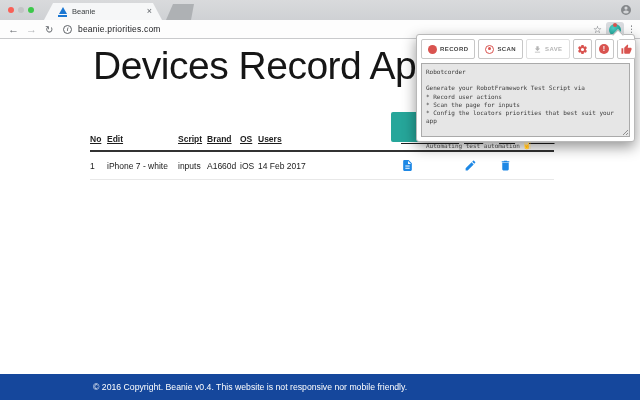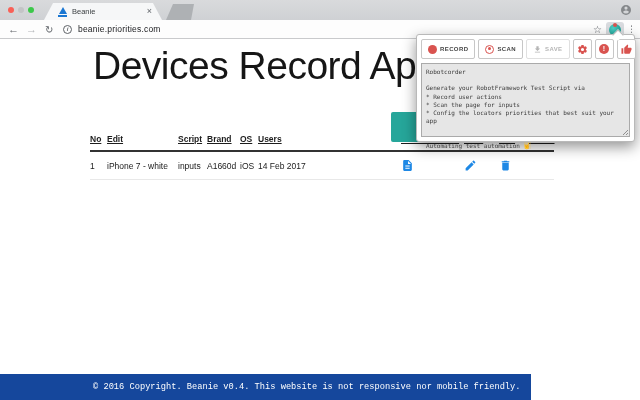--- a/index.html
+++ b/index.html
@@ -57,21 +57,21 @@
 
   .device-table { position:absolute; left:90px; top:134px; width:464px; font-size:8.5px; color:#212121; }
   .trow { display:grid; grid-template-columns:17px 71px 29px 33px 18px 143px 63px 35px 30px 25px;
           align-items:center; }
   .thead { height:18px; font-weight:bold; color:#1d1d1d; border-bottom:2px solid #333; align-items:end; }
   .thead > span { padding-bottom:16px;text-decoration:underline; }
   .tdata { height:28px; border-bottom:1px solid #e8e8e8; }
   .cell-icon { width:13px; height:13px; color:#1e88e5; cursor:pointer; }
   .cell-icon svg { width:13px; height:13px; display:block; }
 
-  .footer { position:absolute; left:0; top:374px; width:531px; height:26px; background:#15479c;font-family:Liberation Mono, monospace; }
+  .footer { position:absolute; left:0; top:374px; width:640px; height:26px; background:#15479c; }
   .footer span { position:absolute; left:93px; top:0; line-height:26px; font-size:8.7px; color:#ffffff; }
 
   
   .popup { position:absolute; left:416px; top:34px; width:219px; height:108px; background:#fff;
            border:1px solid #b9b9b9; border-radius:3px; box-shadow:0 5px 14px rgba(0,0,0,0.42);
            z-index:20; }
   .notch { position:absolute; left:197px; top:-4.5px; width:8px; height:8px; background:#fff;
            transform:rotate(45deg); border-left:1px solid #b9b9b9; border-top:1px solid #b9b9b9; }
   .btnrow { display:flex; gap:3px; padding:4px; }
   .pbtn { display:flex; align-items:center; justify-content:center; gap:3px; height:20px;

